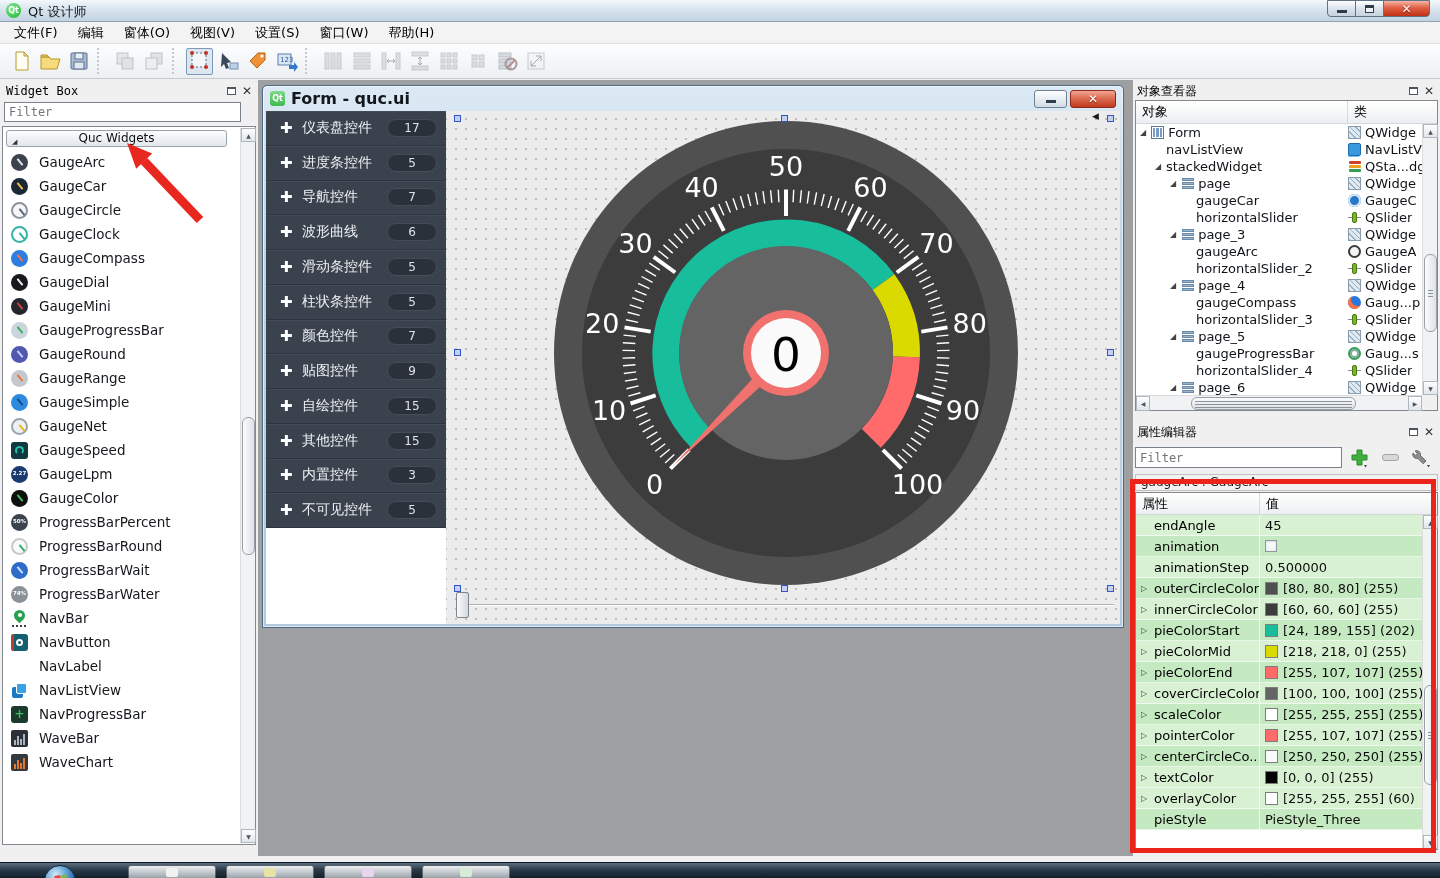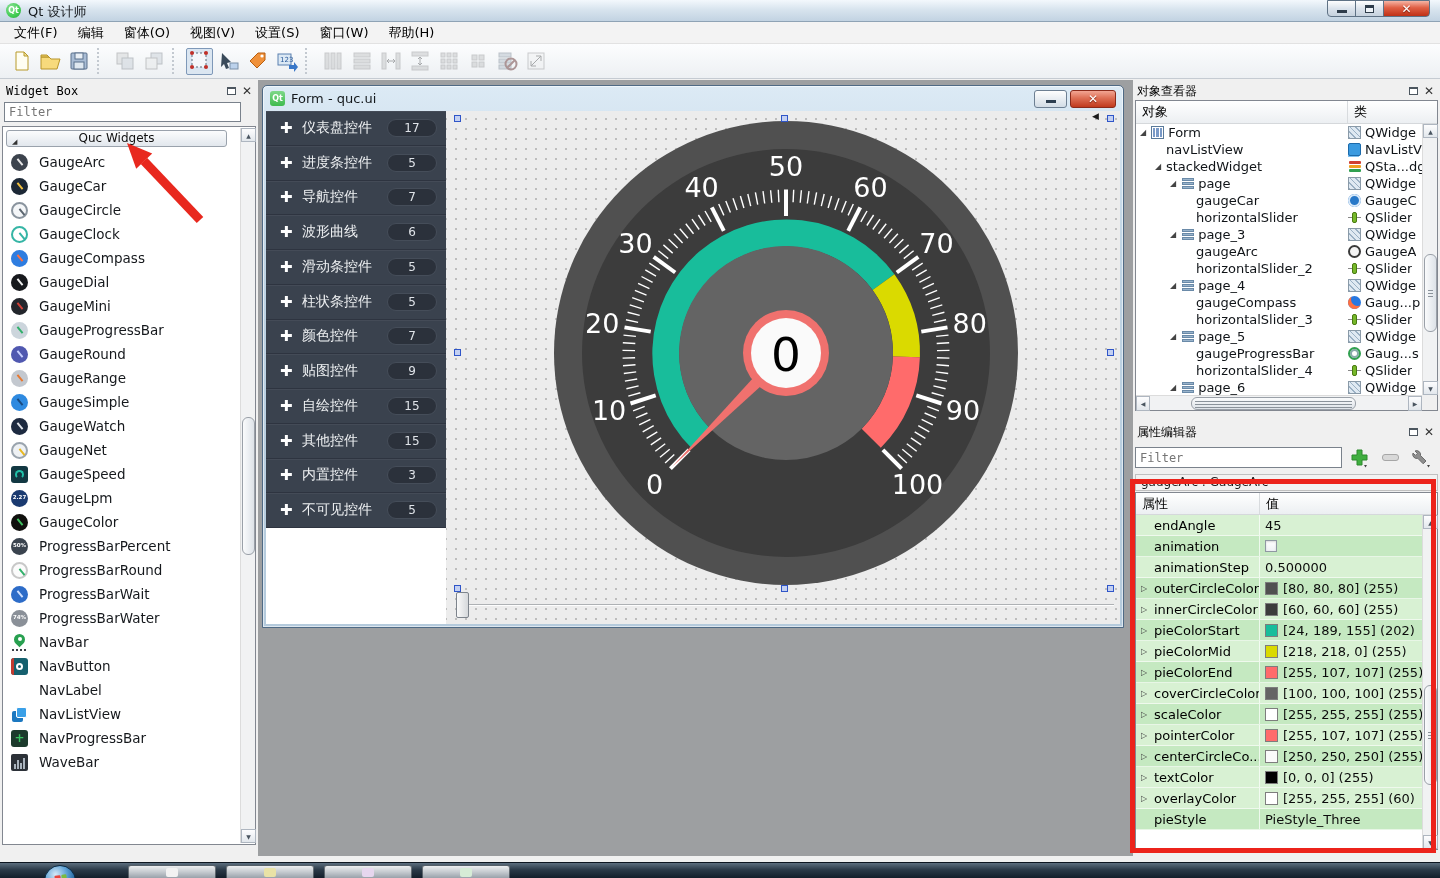--- a/index.html
+++ b/index.html
@@ -68,21 +68,21 @@
     background:linear-gradient(#fafbfc,#dde2e8); }
 
   
   #mdi { position:absolute; left:258px; top:80px; width:875px; height:776px; background:#9d9fa1; }
   #form-win { position:absolute; left:4px; top:5px; width:862px; height:543px;
     background:linear-gradient(#dceaf5,#bfd4e4 30%, #b4cadc); border:1px solid #4f6a85; border-radius:5px 5px 0 0;
     box-shadow:inset 0 0 0 1px rgba(255,255,255,.55); }
   #fw-titlebar { height:24px; display:flex; align-items:center; padding-left:7px; gap:6px; }
   #fw-qt { width:15px; height:15px; border-radius:3px; background:linear-gradient(#7ed889,#3fbb4e); color:#fff;
     font-size:8px; font-weight:bold; text-align:center; line-height:15px; }
-  #fw-title { font-size:13px; color:#14181c; }
+  #fw-title { font-size:16px; color:#14181c;font-weight:bold; }
   #fw-btns { position:absolute; right:7px; top:4px; display:flex; gap:3px; }
   .fwb { height:18px; border-radius:3px; display:flex; align-items:center; justify-content:center; }
   .fwb-min { width:33px; background:linear-gradient(#fefefe,#d2dce6); border:1px solid #6d7f92; }
   .fwb-min div { width:10px; height:3px; background:#2c3e50; margin-top:5px; }
   .fwb-close { width:46px; background:linear-gradient(#f2a593,#dd6e54 45%,#c0391d); border:1px solid #8a2a1a;
     color:#fff; font-weight:bold; font-size:12px; text-shadow:0 1px 1px #7a1a08; }
   #fw-content { position:absolute; left:3px; top:25px; right:3px; bottom:3px; background:#ececec; overflow:hidden; }
   #fw-nav { position:absolute; left:0; top:0; bottom:0; width:180px; background:#fff; }
   .nav-item { height:34.75px; background:#3a424e; position:relative; display:flex; align-items:center;
     border-bottom:1px solid #2e3440; box-shadow:inset 0 1px 0 rgba(255,255,255,.05); }
@@ -366,26 +366,20 @@
         </div>
         <span class="wb-label">GaugeRange</span>
       </div>
       <div class="wb-item">
         <div class="wbi" style="border-radius: 50%; background: rgb(46, 138, 224);">
           <div class="wbi-needle" style="background: rgb(24, 74, 128);"></div>
         </div>
         <span class="wb-label">GaugeSimple</span>
       </div>
       <div class="wb-item">
-        <div class="wbi" style="border-radius: 50%; background: rgb(29, 42, 64);">
-          <div class="wbi-needle" style="background: rgb(224, 228, 234);"></div>
-        </div>
-        <span class="wb-label">GaugeWatch</span>
-      </div>
-      <div class="wb-item">
         <div class="wbi" style="border-radius: 50%; background: rgb(238, 241, 244); border: 2px solid rgb(154, 164, 174);">
           <div class="wbi-needle" style="background: rgb(232, 184, 32);"></div>
         </div>
         <span class="wb-label">GaugeNet</span>
       </div>
       <div class="wb-item">
         <div class="wbi" style="border-radius: 3px; background: rgb(18, 56, 66);">
           <div style="width: 9px; height: 9px; border-radius: 50%; border-width: 2px; border-style: solid; border-color: rgb(32, 192, 168) rgb(32, 192, 168) transparent; border-image: initial;"></div>
         </div>
         <span class="wb-label">GaugeSpeed</span>
@@ -464,20 +458,29 @@
         <span class="wb-label">NavProgressBar</span>
       </div>
       <div class="wb-item">
         <div class="wbi" style="background: rgb(44, 49, 56); border-radius: 2px; align-items: flex-end; gap: 1px; padding: 2px;">
           <div style="width: 2px; height: 5px; background: rgb(170, 180, 190);"></div>
           <div style="width: 2px; height: 9px; background: rgb(170, 180, 190);"></div>
           <div style="width: 2px; height: 6px; background: rgb(170, 180, 190);"></div>
           <div style="width: 2px; height: 11px; background: rgb(170, 180, 190);"></div>
         </div>
         <span class="wb-label">WaveBar</span>
+      </div>
+      <div class="wb-item">
+        <div class="wbi" style="background: rgb(52, 57, 63); border-radius: 2px; align-items: flex-end; gap: 1px; padding: 2px;">
+          <div style="width: 2px; height: 5px; background: rgb(232, 120, 40);"></div>
+          <div style="width: 2px; height: 9px; background: rgb(232, 120, 40);"></div>
+          <div style="width: 2px; height: 6px; background: rgb(232, 120, 40);"></div>
+          <div style="width: 2px; height: 11px; background: rgb(232, 120, 40);"></div>
+        </div>
+        <span class="wb-label">WaveChart</span>
       </div>
     </div>
   <div class="sb-track" style="right:0; top:1px; width:15px; bottom:1px;">
     <div class="sb-btn" style="top:0;">▲</div>
     <div class="sb-thumb" style="top:289px; height:138px;"></div>
     <div class="sb-btn" style="bottom:0;">▼</div>
   </div>
 </div>
 
 <div id="mdi">

